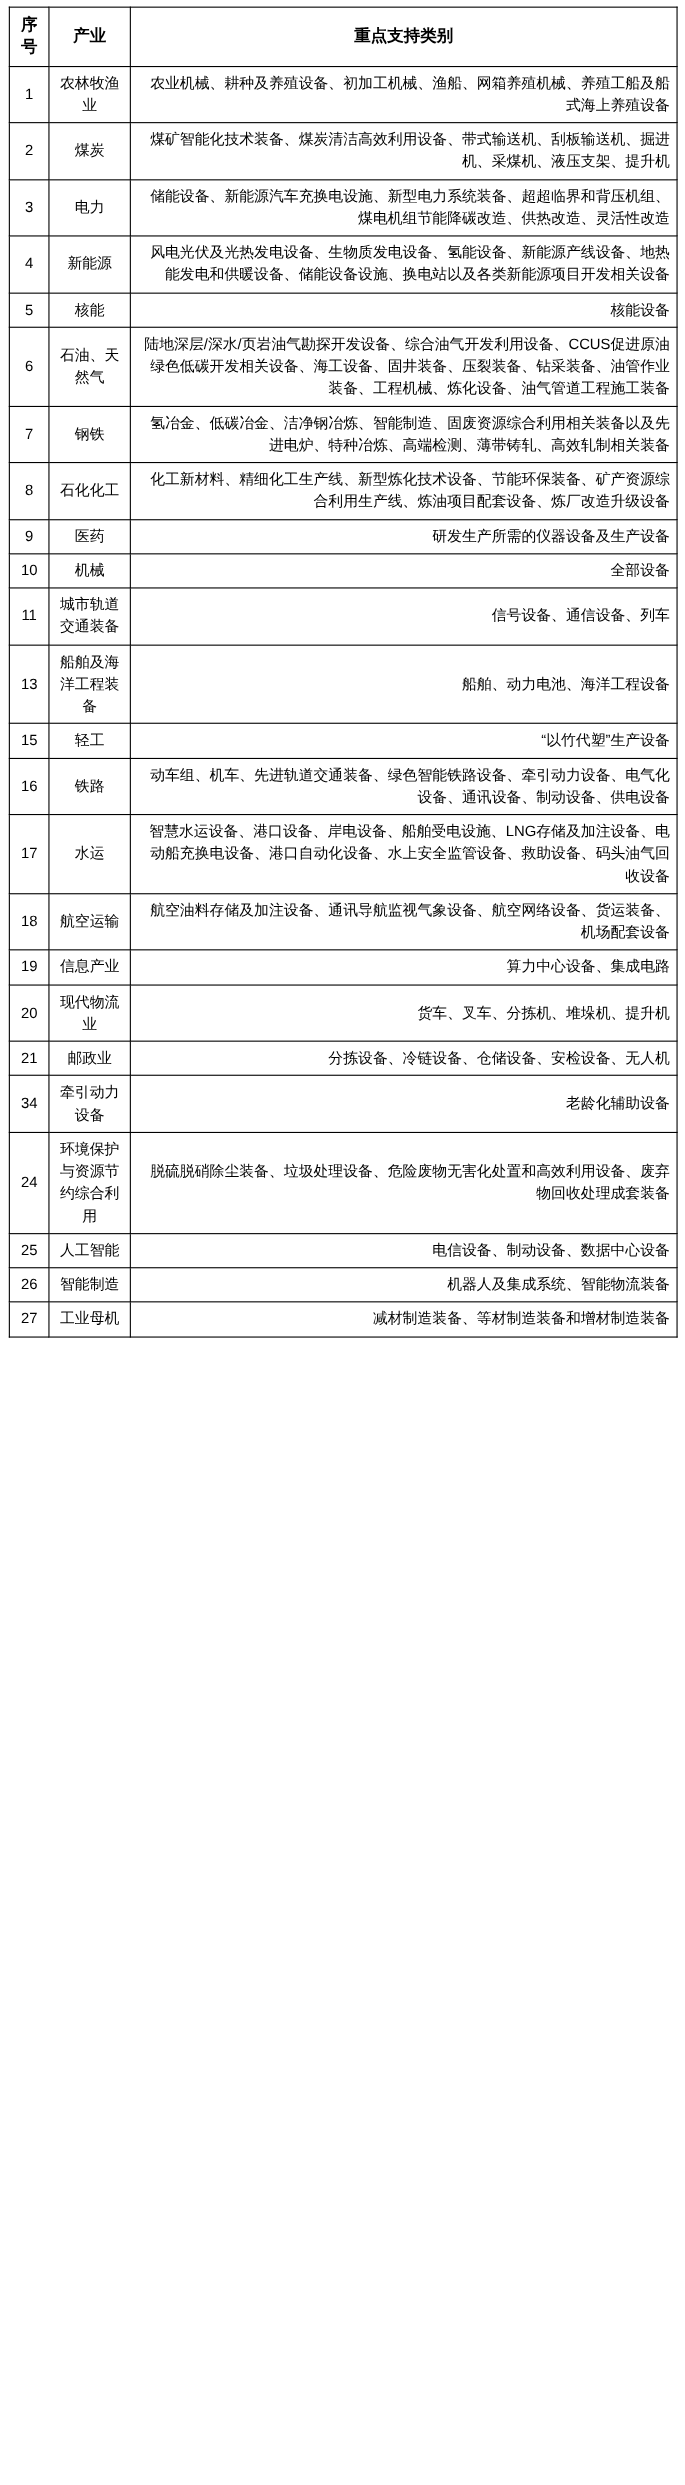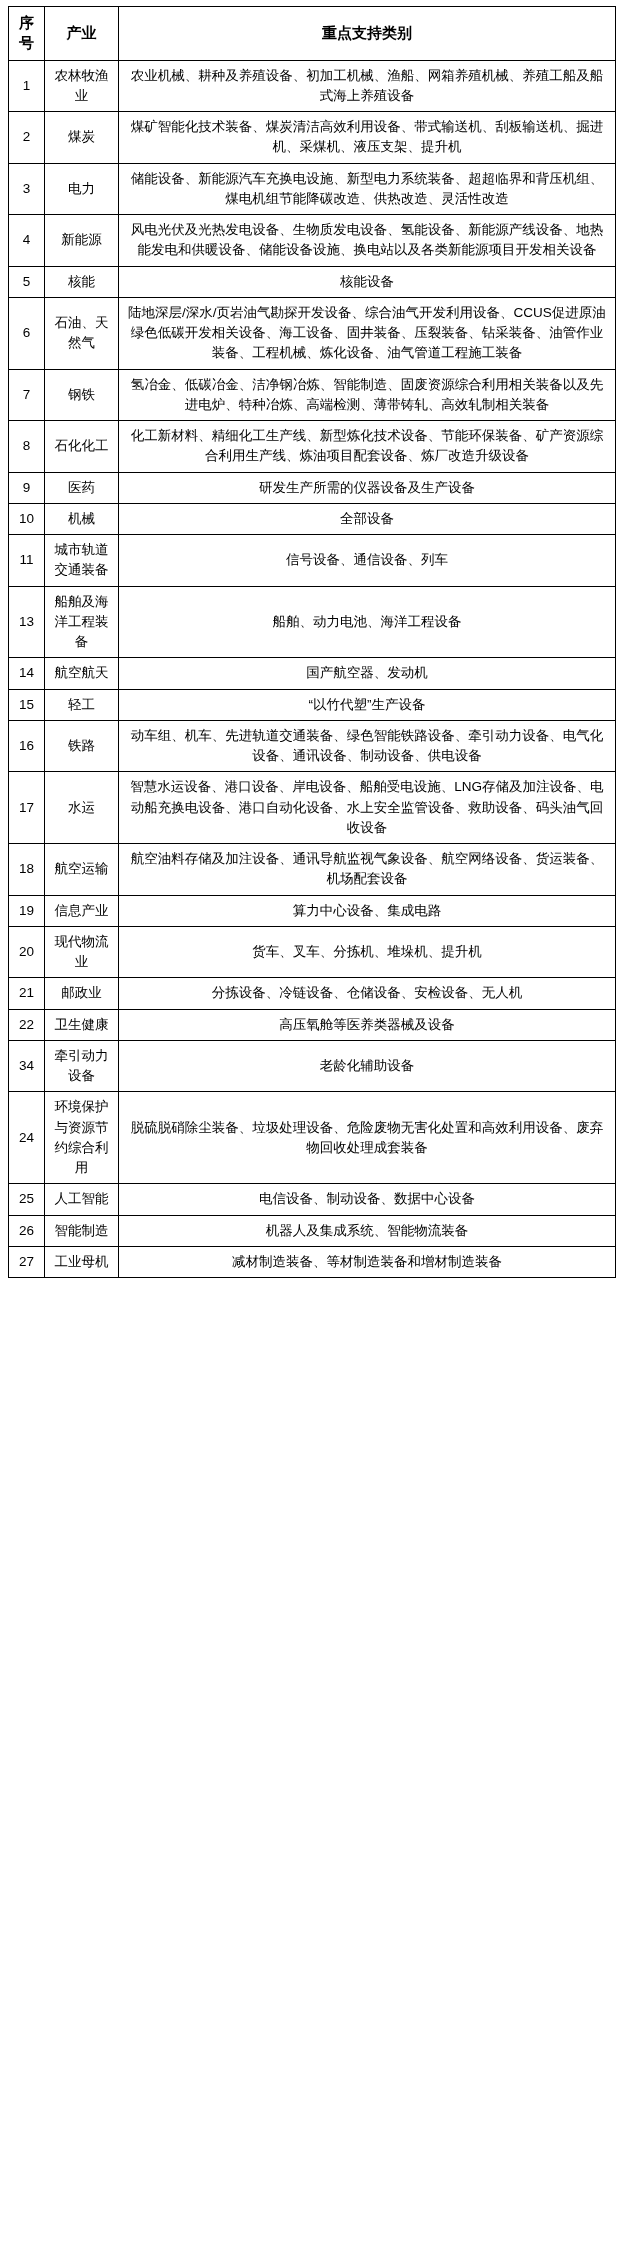--- a/index.html
+++ b/index.html
@@ -48,21 +48,21 @@
   td.cell-no {
     text-align: center;
     font-size: 13.5px;
     white-space: nowrap;
   }
   td.cell-industry {
     text-align: center;
     font-size: 13.5px;
   }
   td.cell-categories {
-    text-align: center;
+    text-align: right;
     font-size: 13.5px;
   }
 </style>
 </head>
 <body>
 
 <div class="page">
   <table class="support-table">
     <colgroup>
       <col class="c-no">
@@ -131,25 +131,20 @@
           <td class="cell-no">11</td>
           <td class="cell-industry">城市轨道交通装备</td>
           <td class="cell-categories">信号设备、通信设备、列车</td>
         </tr>
         <tr>
           <td class="cell-no">13</td>
           <td class="cell-industry">船舶及海洋工程装备</td>
           <td class="cell-categories">船舶、动力电池、海洋工程设备</td>
         </tr>
         <tr>
-          <td class="cell-no">14</td>
-          <td class="cell-industry">航空航天</td>
-          <td class="cell-categories">国产航空器、发动机</td>
-        </tr>
-        <tr>
           <td class="cell-no">15</td>
           <td class="cell-industry">轻工</td>
           <td class="cell-categories">“以竹代塑”生产设备</td>
         </tr>
         <tr>
           <td class="cell-no">16</td>
           <td class="cell-industry">铁路</td>
           <td class="cell-categories">动车组、机车、先进轨道交通装备、绿色智能铁路设备、牵引动力设备、电气化设备、通讯设备、制动设备、供电设备</td>
         </tr>
         <tr>
@@ -169,25 +164,20 @@
         </tr>
         <tr>
           <td class="cell-no">20</td>
           <td class="cell-industry">现代物流业</td>
           <td class="cell-categories">货车、叉车、分拣机、堆垛机、提升机</td>
         </tr>
         <tr>
           <td class="cell-no">21</td>
           <td class="cell-industry">邮政业</td>
           <td class="cell-categories">分拣设备、冷链设备、仓储设备、安检设备、无人机</td>
-        </tr>
-        <tr>
-          <td class="cell-no">22</td>
-          <td class="cell-industry">卫生健康</td>
-          <td class="cell-categories">高压氧舱等医养类器械及设备</td>
         </tr>
         <tr>
           <td class="cell-no">34</td>
           <td class="cell-industry">牵引动力设备</td>
           <td class="cell-categories">老龄化辅助设备</td>
         </tr>
         <tr>
           <td class="cell-no">24</td>
           <td class="cell-industry">环境保护与资源节约综合利用</td>
           <td class="cell-categories">脱硫脱硝除尘装备、垃圾处理设备、危险废物无害化处置和高效利用设备、废弃物回收处理成套装备</td>

